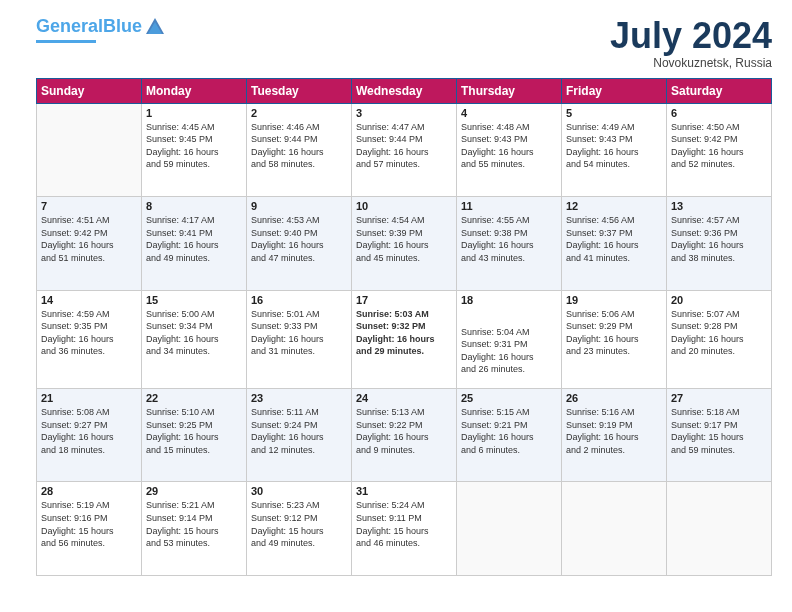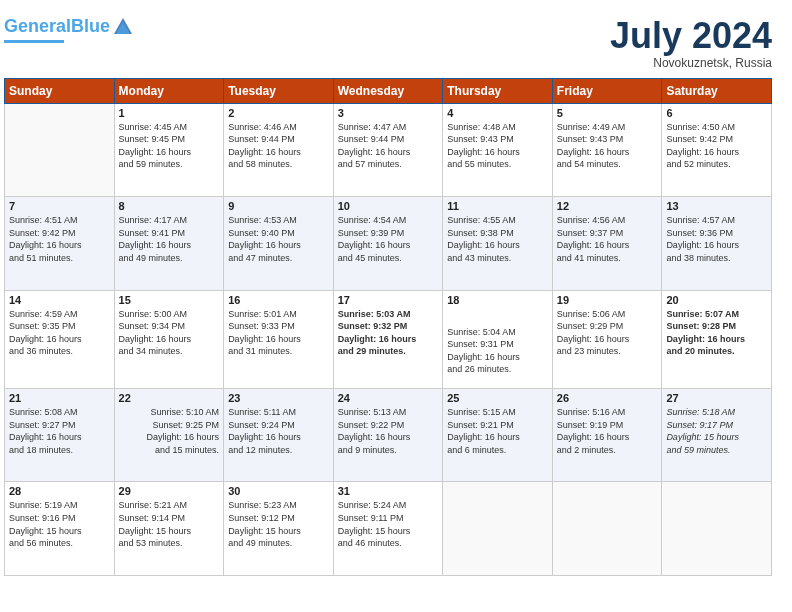--- a/index.html
+++ b/index.html
@@ -6,21 +6,21 @@
     body {
       font-family: Arial, sans-serif;
       background: #fff;
       width: 792px;
       height: 612px;
       overflow: hidden;
     }
     .page {
       width: 792px;
       height: 588px;
-      padding: 16px 20px 12px 4px;
+      padding: 16px 20px 12px 36px;
       display: flex;
       flex-direction: column;
     }
     .header {
       display: flex;
       justify-content: space-between;
       align-items: flex-start;
       margin-bottom: 8px;
     }
     .logo {
@@ -57,21 +57,21 @@
       color: #444;
     }
     .calendar {
       flex: 1;
       border: 1px solid #ccc;
       border-collapse: collapse;
       width: 100%;
       table-layout: fixed;
     }
     .calendar th {
-      background: #c2410c;
+      background: #be185d;
       color: #fff;
       font-size: 12px;
       font-weight: bold;
       padding: 5px 4px;
       text-align: left;
       border: 1px solid #1a5a9a;
     }
     .calendar td {
       vertical-align: top;
       border: 1px solid #ccc;
@@ -269,37 +269,37 @@
           </td>
           <td>
             <span class="day-num">19</span>
             <div class="day-info" style="white-space: pre-line;">Sunrise: 5:06 AM
 Sunset: 9:29 PM
 Daylight: 16 hours
 and 23 minutes.</div>
           </td>
           <td>
             <span class="day-num">20</span>
-            <div class="day-info" style="white-space: pre-line; font-weight: bold;">Sunrise: 5:07 AM
+            <div class="day-info" style="white-space: pre-line;">Sunrise: 5:07 AM
 Sunset: 9:28 PM
 Daylight: 16 hours
 and 20 minutes.</div>
           </td>
         </tr>
         <tr class="row-alt">
           <td>
             <span class="day-num">21</span>
             <div class="day-info" style="white-space: pre-line;">Sunrise: 5:08 AM
 Sunset: 9:27 PM
 Daylight: 16 hours
 and 18 minutes.</div>
           </td>
           <td>
             <span class="day-num">22</span>
-            <div class="day-info" style="white-space: pre-line; text-align: right;">Sunrise: 5:10 AM
+            <div class="day-info" style="white-space: pre-line;">Sunrise: 5:10 AM
 Sunset: 9:25 PM
 Daylight: 16 hours
 and 15 minutes.</div>
           </td>
           <td>
             <span class="day-num">23</span>
             <div class="day-info" style="white-space: pre-line;">Sunrise: 5:11 AM
 Sunset: 9:24 PM
 Daylight: 16 hours
 and 12 minutes.</div>
@@ -320,21 +320,21 @@
           </td>
           <td>
             <span class="day-num">26</span>
             <div class="day-info" style="white-space: pre-line;">Sunrise: 5:16 AM
 Sunset: 9:19 PM
 Daylight: 16 hours
 and 2 minutes.</div>
           </td>
           <td>
             <span class="day-num">27</span>
-            <div class="day-info" style="white-space: pre-line; font-style: italic;">Sunrise: 5:18 AM
+            <div class="day-info" style="white-space: pre-line;">Sunrise: 5:18 AM
 Sunset: 9:17 PM
 Daylight: 15 hours
 and 59 minutes.</div>
           </td>
         </tr>
         <tr>
           <td>
             <span class="day-num">28</span>
             <div class="day-info" style="white-space: pre-line;">Sunrise: 5:19 AM
 Sunset: 9:16 PM

